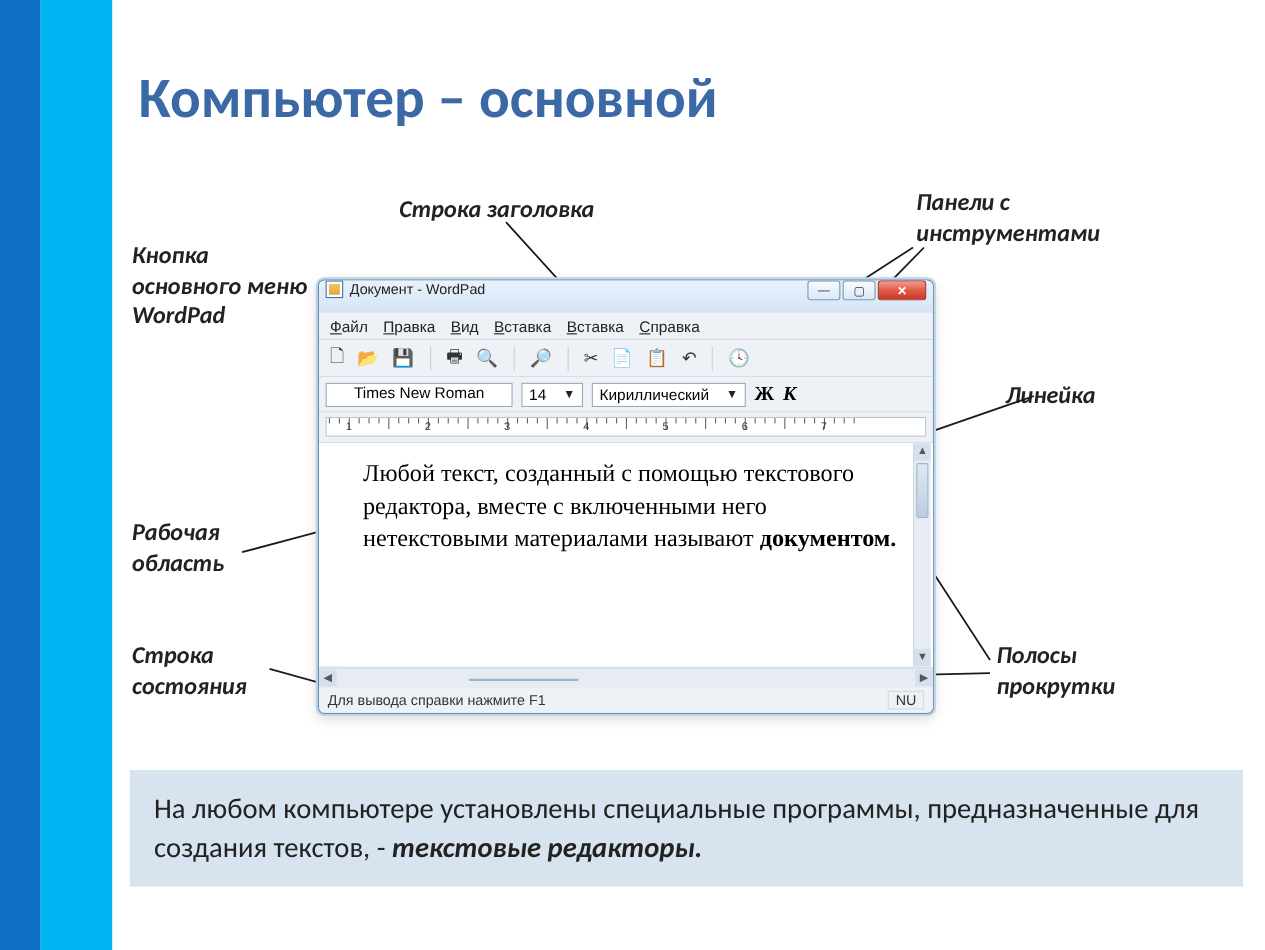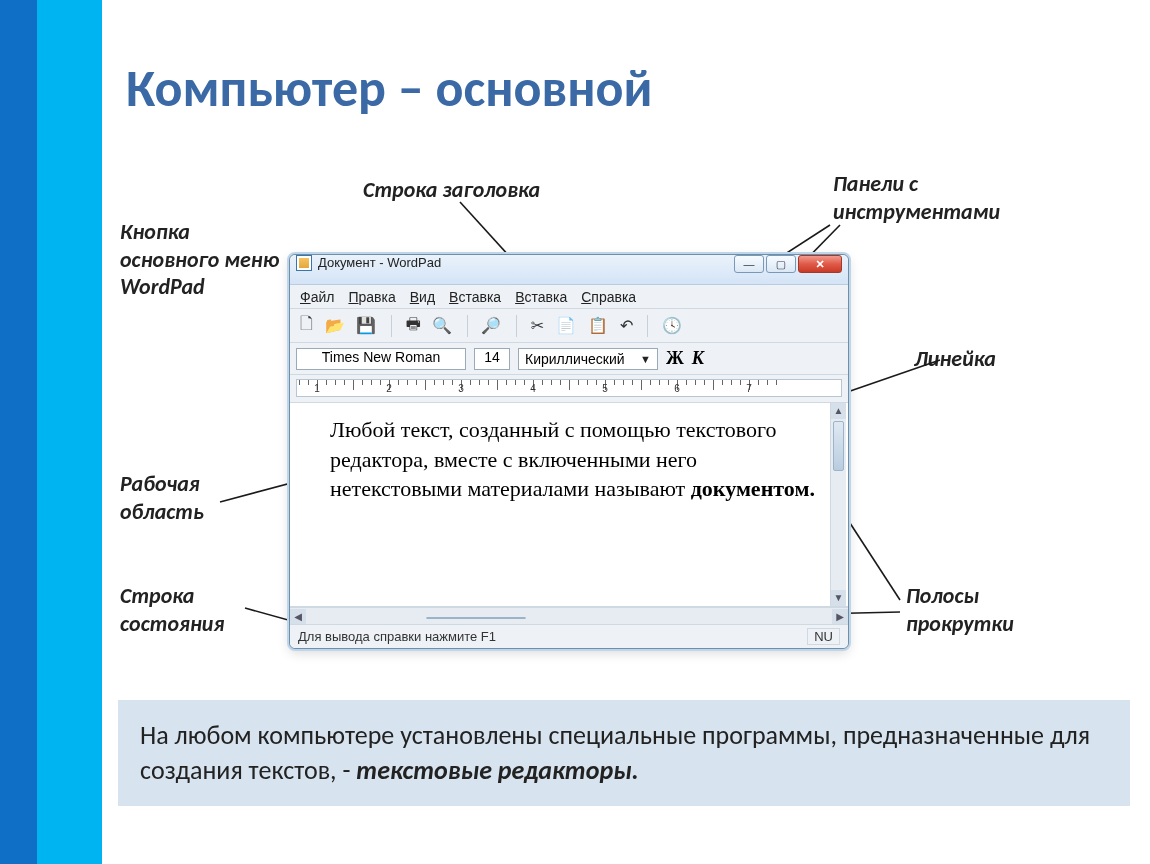--- a/index.html
+++ b/index.html
@@ -82,21 +82,21 @@
     height: 32px; background: #eef2f6; display: flex; align-items: center;
     gap: 8px; padding: 0 6px; border-bottom: 1px solid #cfd9e2;
   }
   .combo {
     height: 22px; border: 1px solid #9aaab9; background:#fff;
     display: flex; align-items: center; padding: 0 6px; font-size: 14px;
     gap: 8px;
   }
   .combo .arrow { color:#222; font-size: 11px; margin-left:auto; }
   .combo.font { width: 170px; flex-direction: column; }
-  .combo.size { width: 36px; flex-direction: column; }
+  .combo.size { width: 56px; }
   .combo.script{ width: 140px; }
   .bold-i { font-weight:700; font-family:"Times New Roman",serif; font-size:18px; }
   .wp-ruler {
     height: 28px; background: #eef2f6; border-bottom: 1px solid #cfd9e2;
     position: relative; padding: 4px 6px 0 6px;
   }
   .ruler-strip { height: 18px; background:#fff; border:1px solid #b9c6d2; position:relative; overflow:hidden; }
   .ruler-tick { position:absolute; top:0; width:1px; height:6px; background:#666; }
   .ruler-num  { position:absolute; top:3px; font-size:10px; color:#333; transform:translateX(-50%); }
   .wp-workarea {

